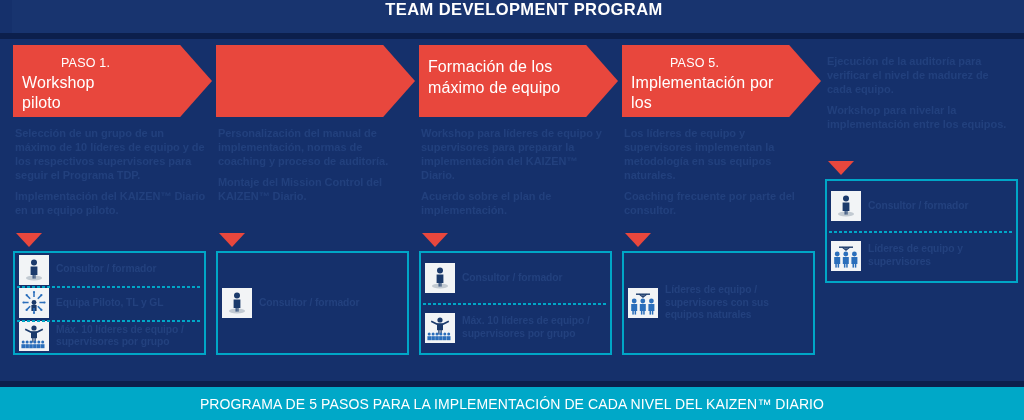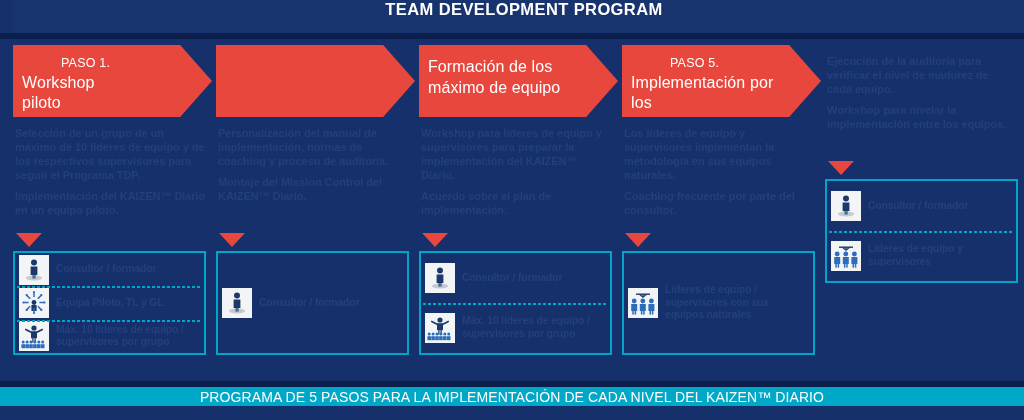--- a/index.html
+++ b/index.html
@@ -152,21 +152,21 @@
   }
 
   
   .footer-rule {
     position: absolute; left: 0; top: 381px;
     width: 1024px; height: 6px;
     background: #0c1f4c;
   }
   .footer-band {
     position: absolute; left: 0; top: 387px;
-    width: 1024px; height: 19px;
+    width: 1024px; height: 34px;
     background: #00a8c8;
     display: flex; align-items: center; justify-content: center;
   }
   .footer-title {
     color: #ffffff;
     font-size: 14px;
     letter-spacing: 0.1px;
     white-space: nowrap;
   }
 </style>

